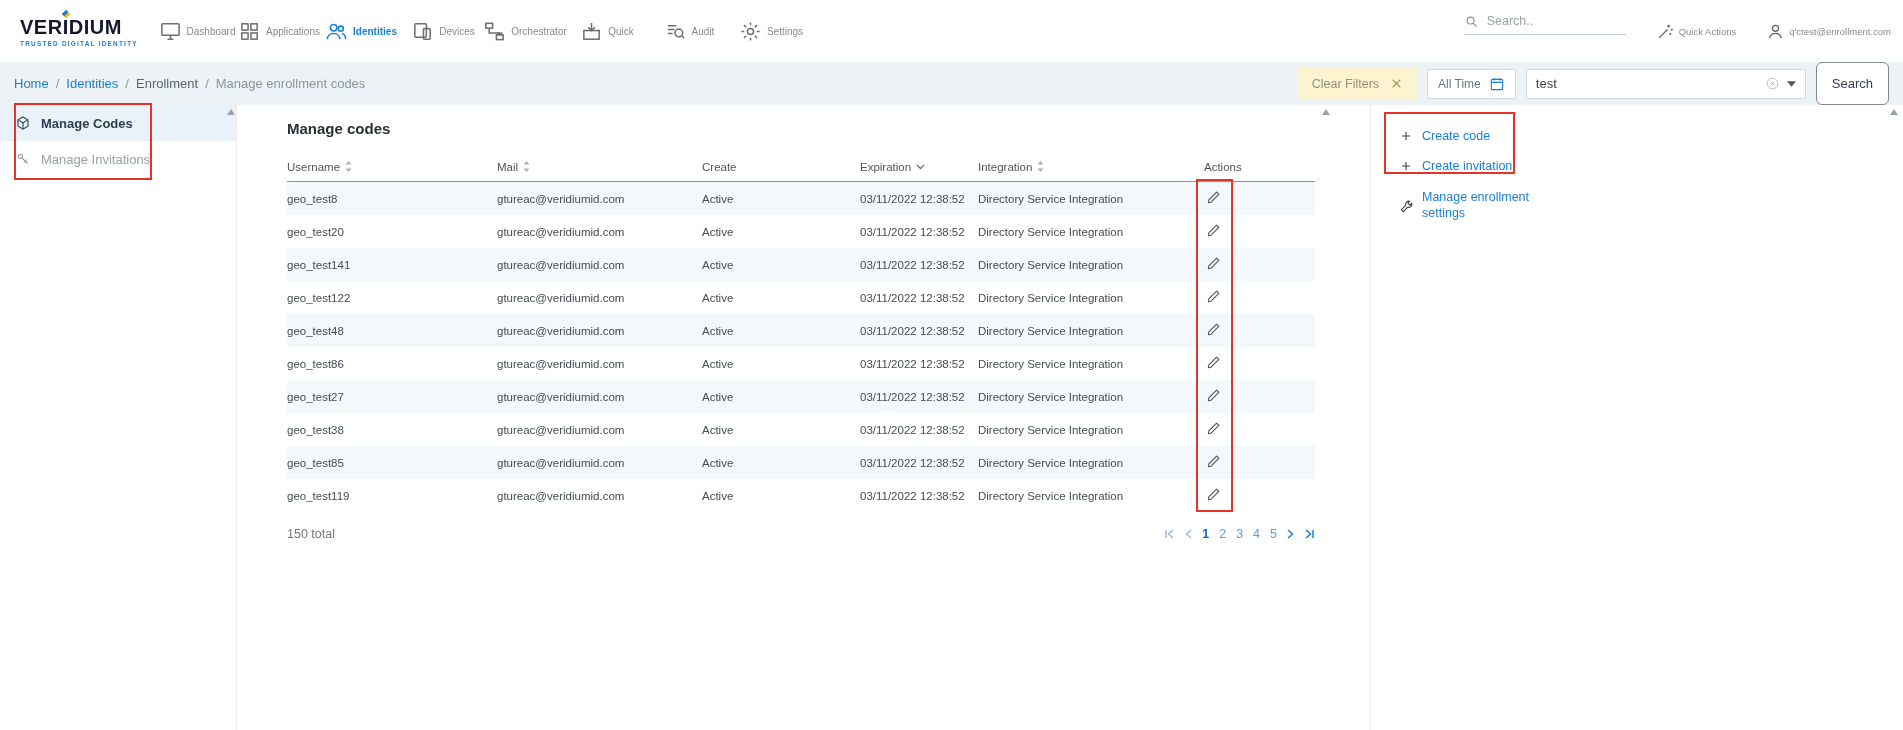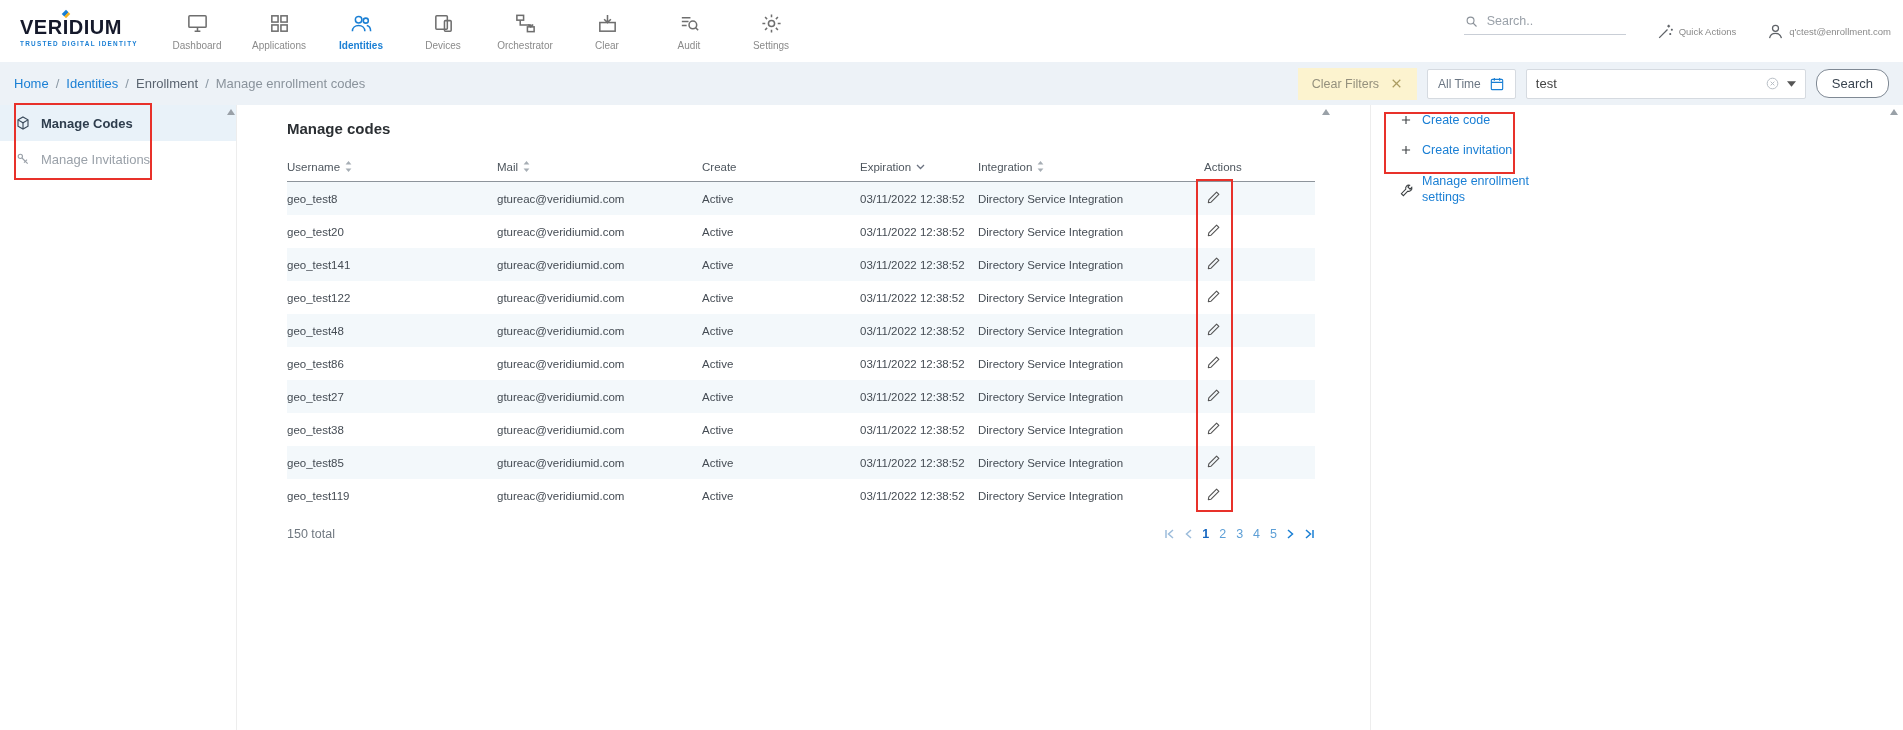--- a/index.html
+++ b/index.html
@@ -11,21 +11,21 @@
   
   .topnav{position:absolute;left:8px;top:0;width:100%;height:62px;background:#fff;display:flex;align-items:center}
   .logo{margin-left:12px;width:122px}
   .logo-name{font-size:20px;font-weight:700;color:#15192b;letter-spacing:.5px;line-height:24px;white-space:nowrap}
   .logo-i{position:relative;display:inline-block}
   .logo-i .diamond{position:absolute;left:50%;top:-4px;width:6px;height:6px;
     transform:translateX(-50%) rotate(45deg);background:linear-gradient(90deg,#1a7fd4 50%,#f0b429 50%)}
   .logo-tagline{font-size:6.4px;color:#1a7fd4;letter-spacing:1.25px;font-weight:700;margin-top:1px;white-space:nowrap}
 
   .nav-items{display:flex;margin-left:14px;height:100%}
-  .nav-item{width:82px;display:flex;flex-direction:column;align-items:center;justify-content:center;gap:5px;cursor:pointer}
+  .nav-item{width:82px;display:flex;flex-direction:row;align-items:center;justify-content:center;gap:5px;cursor:pointer}
   .nav-item .icon{color:#6e6e6e}
   .nav-item .nav-label{font-size:10px;color:#8a8a8a;white-space:nowrap}
   .nav-item.active .icon{color:#1a7fd4}
   .nav-item.active .nav-label{color:#1a7fd4;font-weight:700}
 
   .topnav-right{margin-left:auto;display:flex;align-items:flex-end;gap:30px;padding-right:20px;padding-bottom:8px}
   .topnav-search{display:flex;align-items:center;gap:8px;border-bottom:1px solid #c9ced6;padding-bottom:5px;width:162px;color:#8a9199;margin-bottom:6px}
   .topnav-search input{border:0;outline:0;font-size:12.5px;width:112px;color:#555;background:transparent;font-family:inherit}
   .topnav-search input::placeholder{color:#9aa1a9}
   .tn-mini{display:flex;flex-direction:row;align-items:center;gap:4px;color:#5f6368;cursor:pointer}
@@ -41,21 +41,21 @@
   .crumb-sep{color:#8a97a3}
   .crumb-actions{margin-left:auto;display:flex;align-items:center;gap:10px}
   .chip-clear{display:flex;align-items:center;gap:11px;background:#fcf3cf;color:#94907d;font-size:12.5px;padding:0 14px;height:32px;cursor:pointer;white-space:nowrap}
   .chip-clear .icon{color:#ab9c62}
   .btn-alltime{display:flex;align-items:center;gap:8px;background:#fff;border:1px solid #d5dae0;border-radius:2px;color:#6b7683;font-size:12px;height:30px;padding:0 10px;cursor:pointer;white-space:nowrap}
   .btn-alltime .icon{color:#1a7fd4}
   .filter-search{display:flex;align-items:center;background:#fff;border:1px solid #d5dae0;border-radius:2px;height:30px;width:280px;padding:0 9px;gap:7px}
   .filter-search input{flex:1;border:0;outline:0;font-size:13px;color:#444;font-family:inherit}
   .fs-clear{color:#b3bac1;cursor:pointer}
   .fs-caret{color:#555;cursor:pointer}
-  .btn-search{background:#fff;border:1px solid #7f8994;border-radius:13px;color:#39434f;font-size:13px;height:29px;padding:4px 15px;cursor:pointer;font-family:inherit}
+  .btn-search{background:#fff;border:1px solid #7f8994;border-radius:6px;color:#39434f;font-size:13px;height:43px;padding:4px 15px;cursor:pointer;font-family:inherit}
 
   
   .left-panel{position:absolute;left:0;top:105px;width:237px;bottom:0;background:#fff;border-right:1px solid #ededed}
   .side-item{display:flex;align-items:center;gap:10px;padding:10px 15px;font-size:13px;color:#9aa1a9;cursor:pointer;white-space:nowrap}
   .side-item .icon{color:#9aa1a9}
   .side-item.active{background:#e9f2f9;color:#2e3d4d;font-weight:700}
   .side-item.active .icon{color:#3a4a5a}
 
   
   .main-panel{position:absolute;left:237px;top:105px;width:1133px;bottom:0;background:#fff}
@@ -72,21 +72,21 @@
   .table-foot{display:flex;align-items:center;width:1028px;margin-top:15px}
   .total{font-size:12.5px;color:#707880}
   .pagination{margin-left:auto;display:flex;align-items:center;gap:10px;font-size:12.5px}
   .pg-btn{cursor:pointer;display:inline-flex;background:none;border:0;padding:0}
   .pg-first,.pg-prev{color:#9cbcdb}
   .pg-next,.pg-last{color:#1a7fd4}
   .pg-num{color:#5d9fd6;cursor:pointer}
   .pg-num.active{color:#1566c0;font-weight:700}
 
   
-  .right-panel{position:absolute;left:1370px;top:105px;right:0;bottom:0;background:#fff;border-left:1px solid #ededed;padding:0 0 0 28px}
+  .right-panel{position:absolute;left:1370px;top:105px;right:0;bottom:0;background:#fff;border-left:1px solid #ededed;padding:16px 0 0 28px}
   .rp-action{display:flex;align-items:center;gap:9px;height:30px;cursor:pointer}
   .rp-action .icon{color:#3c4043}
   .rp-label{color:#1a7fd4;font-size:12.5px}
   .rp-settings{display:flex;gap:8px;width:145px;cursor:pointer;margin-top:8px}
   .rp-settings .icon{color:#3c4043;flex:0 0 auto;margin-top:2px}
   .rp-settings .rp-label{line-height:16px}
 
   
   .annotation{position:absolute;border:2px solid #e8312a;pointer-events:none}
   #anno-sidebar{left:14px;top:103px;width:138px;height:77px}
@@ -158,21 +158,21 @@
         </span>
         <span class="nav-label">Orchestrator</span>
       </div>
       <div class="nav-item">
         <span class="icon">
           <svg width="23" height="23" viewBox="0 0 24 24" fill="none" stroke="currentColor" stroke-width="1.6">
             <path d="M12 3v8M8.5 7.5L12 11l3.5-3.5"></path>
             <rect x="4" y="11" width="16" height="9"></rect>
           </svg>
         </span>
-        <span class="nav-label">Clear</span>
+        <span class="nav-label">Quick</span>
       </div>
       <div class="nav-item">
         <span class="icon">
           <svg width="23" height="23" viewBox="0 0 24 24" fill="none" stroke="currentColor" stroke-width="1.6">
             <path d="M4 6h9M4 10h7M4 14h5"></path>
             <circle cx="15.5" cy="13.5" r="4"></circle>
             <path d="M18.5 16.5L21 19"></path>
           </svg>
         </span>
         <span class="nav-label">Audit</span>

